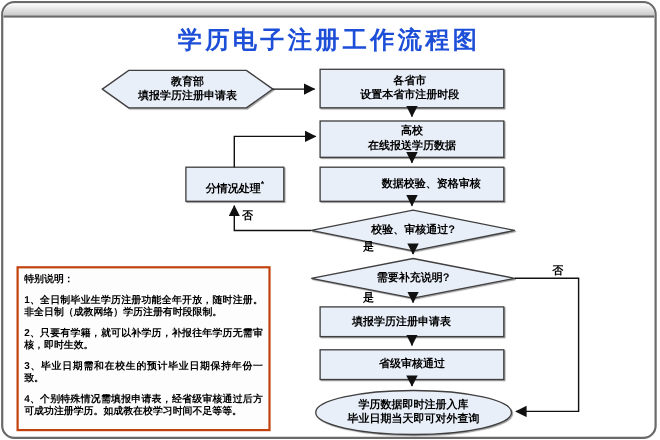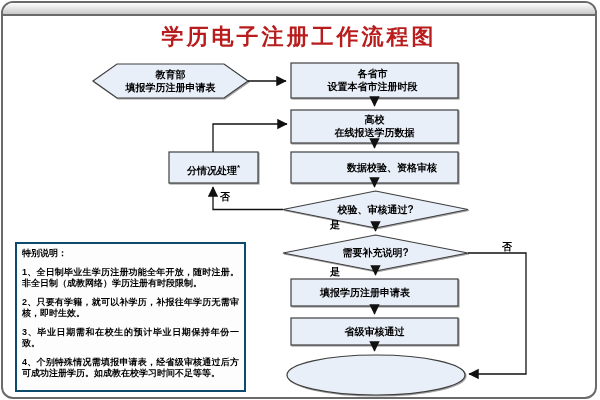--- a/index.html
+++ b/index.html
@@ -3,29 +3,29 @@
 <meta charset="utf-8">
 <style>
   html,body{margin:0;padding:0;background:#ffffff;}
   .stage{position:relative;width:600px;height:400px;background:#ffffff;
          font-family:"Liberation Sans","DejaVu Sans",sans-serif;}
   .frame{position:absolute;left:1px;top:1px;width:592px;height:394px;
          border:2px solid #6a6a6a;border-radius:12px;overflow:hidden;background:#ffffff;}
   .titlebar{position:absolute;left:0;top:0;right:0;height:11px;
             background:linear-gradient(#fefefe,#c9c9c9);border-bottom:2px solid #6a6a6a;}
   .title{position:absolute;left:0;top:19px;width:100%;text-align:center;
-         font-size:22px;font-weight:bold;letter-spacing:3px;color:#b91c1c;}
+         font-size:22px;font-weight:bold;letter-spacing:3px;color:#1d4ed8;}
   svg.diagram{position:absolute;left:0;top:0;width:600px;height:400px;}
   .shapes{filter:drop-shadow(1px 1px 0.5px rgba(70,70,70,.5));}
   .lbl{position:absolute;text-align:center;font-weight:bold;color:#000;
        font-size:10px;line-height:13px;white-space:nowrap;}
   .edge-lbl{position:absolute;text-align:center;font-weight:bold;color:#000;
             font-size:10px;line-height:11px;}
   .notes{position:absolute;left:12px;top:239px;width:217px;height:138px;
-         border:2px solid #0c4a6e;background:#fdfdfd;padding:4px 5px;
+         border:2px solid #c2410c;background:#fdfdfd;padding:4px 5px;
          font-size:9px;line-height:11.5px;font-weight:bold;color:#000;overflow:hidden;}
   .notes p{margin:7px 0 0 0;text-align:justify;}
   .notes .nt{margin:0;}
   sup.star{font-size:8px;}
 </style>
 </head>
 <body>
 
 <div class="stage">
   <div class="frame">
@@ -90,20 +90,24 @@
     </div>
 
     <div class="lbl" style="left:288px;top:200px;width:169px;">校验、审核通过?</div>
 
     <div class="lbl" style="left:288px;top:243px;width:169px;">需要补充说明?</div>
 
     <div class="lbl" style="left:288px;top:283px;width:148px;">填报学历注册申请表</div>
 
     <div class="lbl" style="left:288px;top:322px;width:167px;">省级审核通过</div>
 
+    <div class="lbl" style="left:284px;top:359px;width:178px;">
+      <div>学历数据即时注册入库</div>
+      <div>毕业日期当天即可对外查询</div>
+    </div>
 
     <div class="edge-lbl" style="left:322px;top:216px;width:20px;">是</div>
     <div class="edge-lbl" style="left:322px;top:263px;width:20px;">是</div>
     <div class="edge-lbl" style="left:212px;top:188px;width:20px;">否</div>
     <div class="edge-lbl" style="left:494px;top:238px;width:20px;">否</div>
 
     <div class="notes">
       <p class="nt">特别说明：</p>
       <p>1、全日制毕业生学历注册功能全年开放，随时注册。非全日制（成教网络）学历注册有时段限制。</p>
       <p>2、只要有学籍，就可以补学历，补报往年学历无需审核，即时生效。</p>

